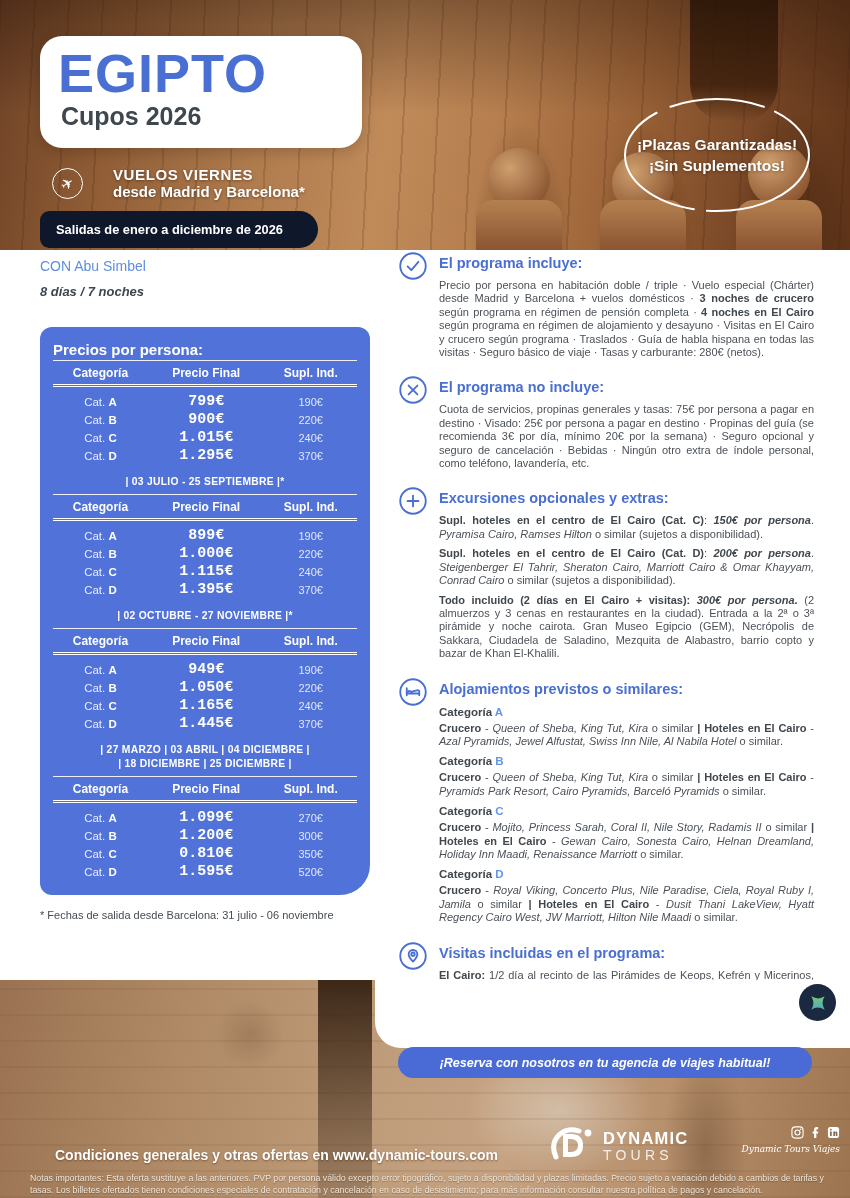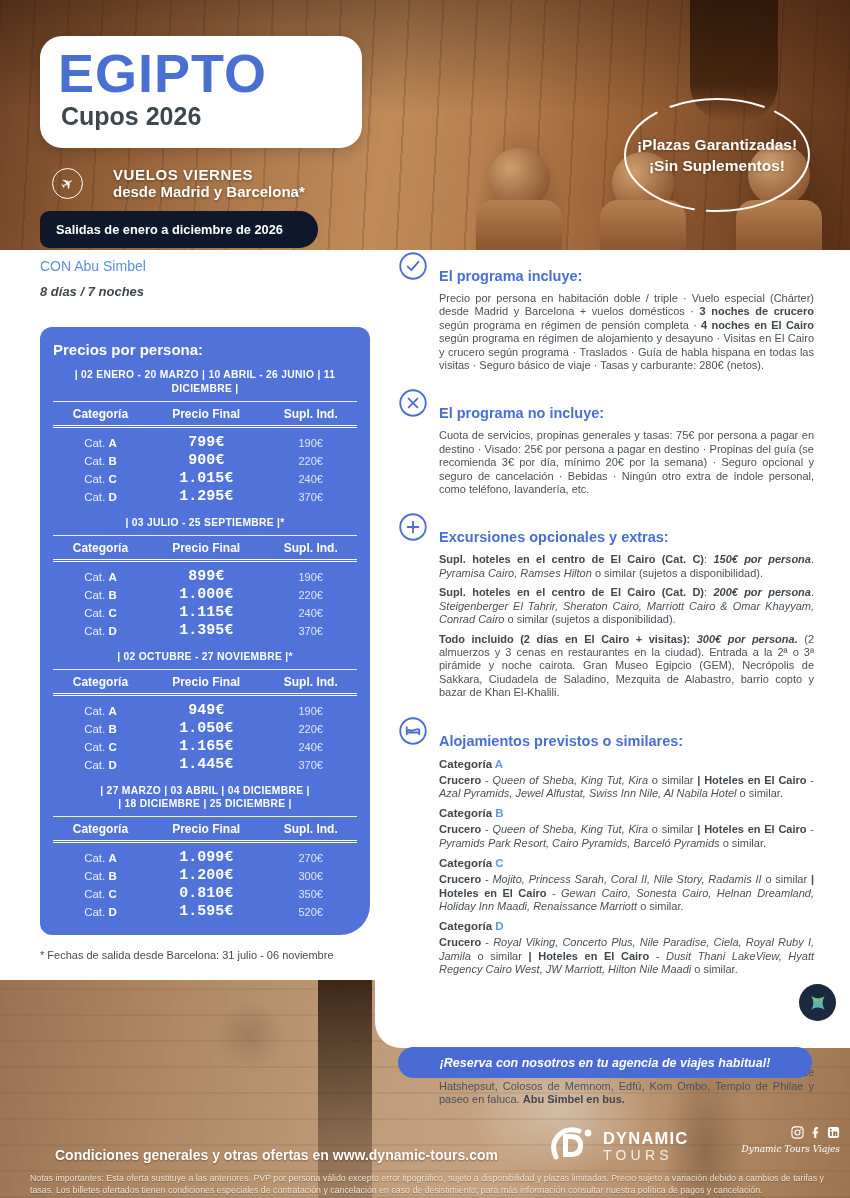--- a/index.html
+++ b/index.html
@@ -82,21 +82,21 @@
   td.supl{color:rgba(255,255,255,.82);font-size:11px;}
   .footnote{font-size:11px;color:#454c52;margin-top:14px;}
 
   
   .right-col{position:absolute;left:398px;top:252px;width:416px;z-index:2;}
   .section{display:flex;gap:11px;margin-bottom:11px;}
   .sec-icon{flex:0 0 30px;width:30px;height:30px;margin-top:-1px;}
   .sec-icon svg{width:100%;height:100%;stroke:#4a6fd2;stroke-width:2.2;fill:none;
     stroke-linecap:round;stroke-linejoin:round;}
   .sec-content{flex:1;min-width:0;}
-  .sec-title{color:#4a6fd2;font-size:14.5px;font-weight:bold;margin:16px 0 8px;}
+  .sec-title{color:#4a6fd2;font-size:14.5px;font-weight:bold;margin:3px 0 8px;}
   .sec-body p{font-size:11px;line-height:1.22;color:#4b5158;margin:0 0 6px;text-align:justify;}
   .sec-body p.cat-head{font-size:11.5px;text-align:left;margin:2px 0 3px;}
   .seg-b{font-weight:bold;color:#40474d;}
   .seg-i{font-style:italic;}
   .seg-blue{color:#6496e8;}
 
   
   .photo-bottom{position:absolute;left:0;top:980px;width:850px;height:218px;z-index:1;
     background:
       radial-gradient(ellipse 130px 90px at 560px 130px, rgba(228,222,210,.5), rgba(0,0,0,0) 72%),
@@ -171,23 +171,20 @@
 </div>
 
 <div class="departures">Salidas de enero a diciembre de 2026</div>
 
 <div class="left-col">
   <div class="program-sub">CON Abu Simbel</div>
   <div class="program-duration">8 días / 7 noches</div>
   <div class="prices-panel">
     <div class="prices-title">Precios por persona:</div>
     <div id="price-tables">
-        <div class="pt-dates">
-          <div>| 02 enero - 20 marzo | 10 abril - 26 junio | 11 diciembre |</div>
-        </div>
         <table>
           <thead>
             <tr>
               <th>Categoría</th>
               <th>Precio Final</th>
               <th>Supl. Ind.</th>
             </tr>
           </thead>
           <tbody>
             <tr>

